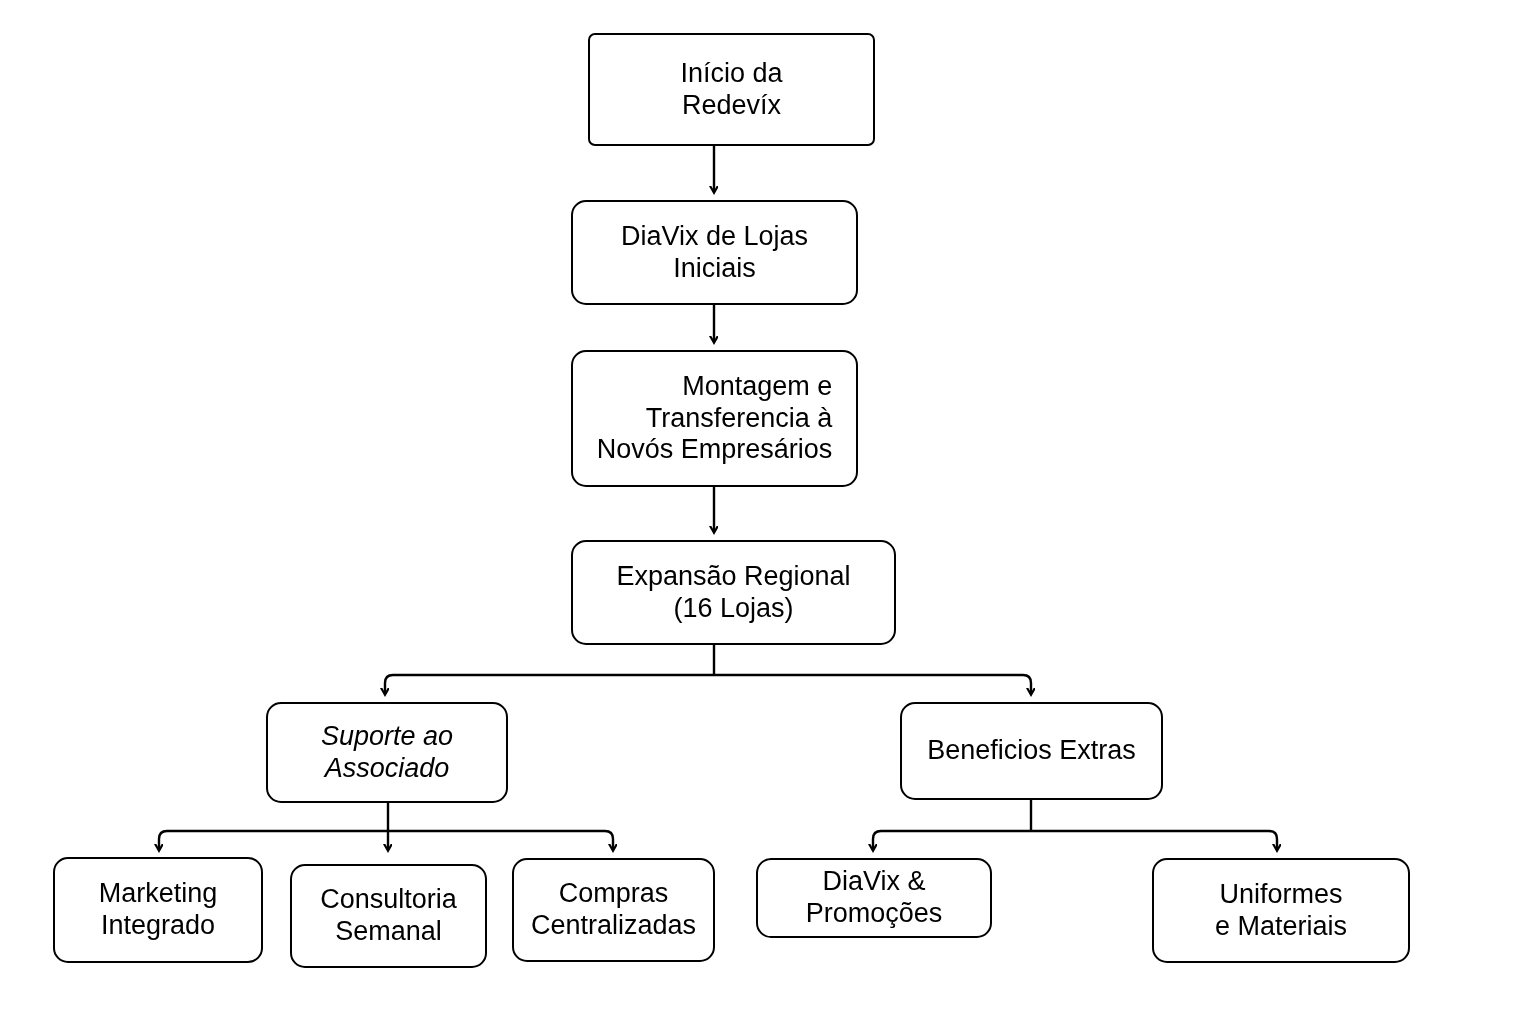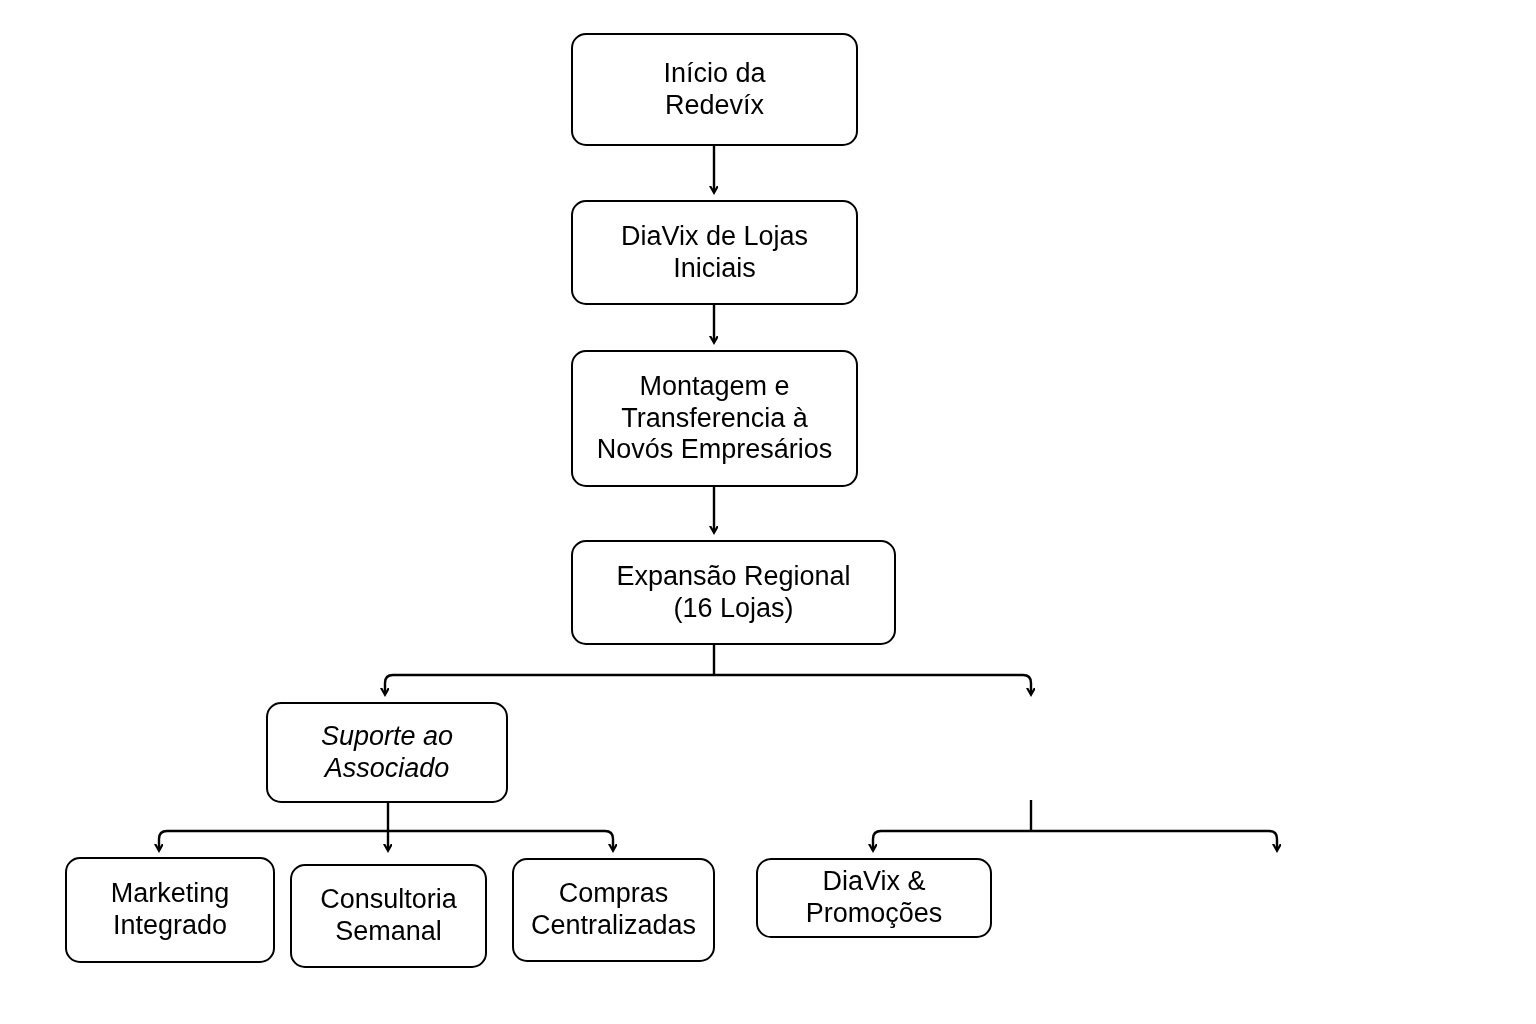--- a/index.html
+++ b/index.html
@@ -69,43 +69,46 @@
       <path d="M 388 831 L 167 831 Q 159 831 159 839 L 159 850" marker-end="url(#arrowhead)"></path>
       <path d="M 388 831 L 388 850" marker-end="url(#arrowhead)"></path>
       <path d="M 388 831 L 605 831 Q 613 831 613 839 L 613 850" marker-end="url(#arrowhead)"></path>
 
       <path d="M 1031 800 L 1031 831"></path>
       <path d="M 1031 831 L 881 831 Q 873 831 873 839 L 873 850" marker-end="url(#arrowhead)"></path>
       <path d="M 1031 831 L 1269 831 Q 1277 831 1277 839 L 1277 850" marker-end="url(#arrowhead)"></path>
     </g>
   </svg>
 
-  <div class="node" style="left:571px; top:33px; width:287px; height:113px;">Início da
+  <div class="node" style="left:588px; top:33px; width:287px; height:113px;border-radius:7px;">Início da
 Redevíx</div>
 
   <div class="node" style="left:571px; top:200px; width:287px; height:105px;">DiaVix de Lojas
 Iniciais</div>
 
-  <div class="node" style="left:571px; top:350px; width:287px; height:137px;">Montagem e
+  <div class="node" style="left:571px; top:350px; width:287px; height:137px;text-align:right;">Montagem e
 Transferencia  à
 Novós Empresários</div>
 
   <div class="node" style="left:571px; top:540px; width:325px; height:105px;">Expansão Regional
 (16 Lojas)</div>
 
   <div class="node" style="left:266px; top:702px; width:242px; height:101px;font-style:italic;">Suporte ao
 Associado</div>
 
+  <div class="node" style="left:900px; top:702px; width:263px; height:98px;">Beneficios Extras</div>
 
-  <div class="node" style="left:53px; top:857px; width:210px; height:106px;margin-left:12px;">Marketing
+  <div class="node" style="left:53px; top:857px; width:210px; height:106px;">Marketing
 Integrado</div>
 
   <div class="node" style="left:290px; top:864px; width:197px; height:104px;">Consultoria
 Semanal</div>
 
   <div class="node" style="left:512px; top:858px; width:203px; height:104px;">Compras
 Centralizadas</div>
 
   <div class="node" style="left:756px; top:858px; width:236px; height:80px;">DiaVix &amp;
 Promoções</div>
 
+  <div class="node" style="left:1152px; top:858px; width:258px; height:105px;">Uniformes
+e Materiais</div>
 
 </div>
 
 </body></html>

